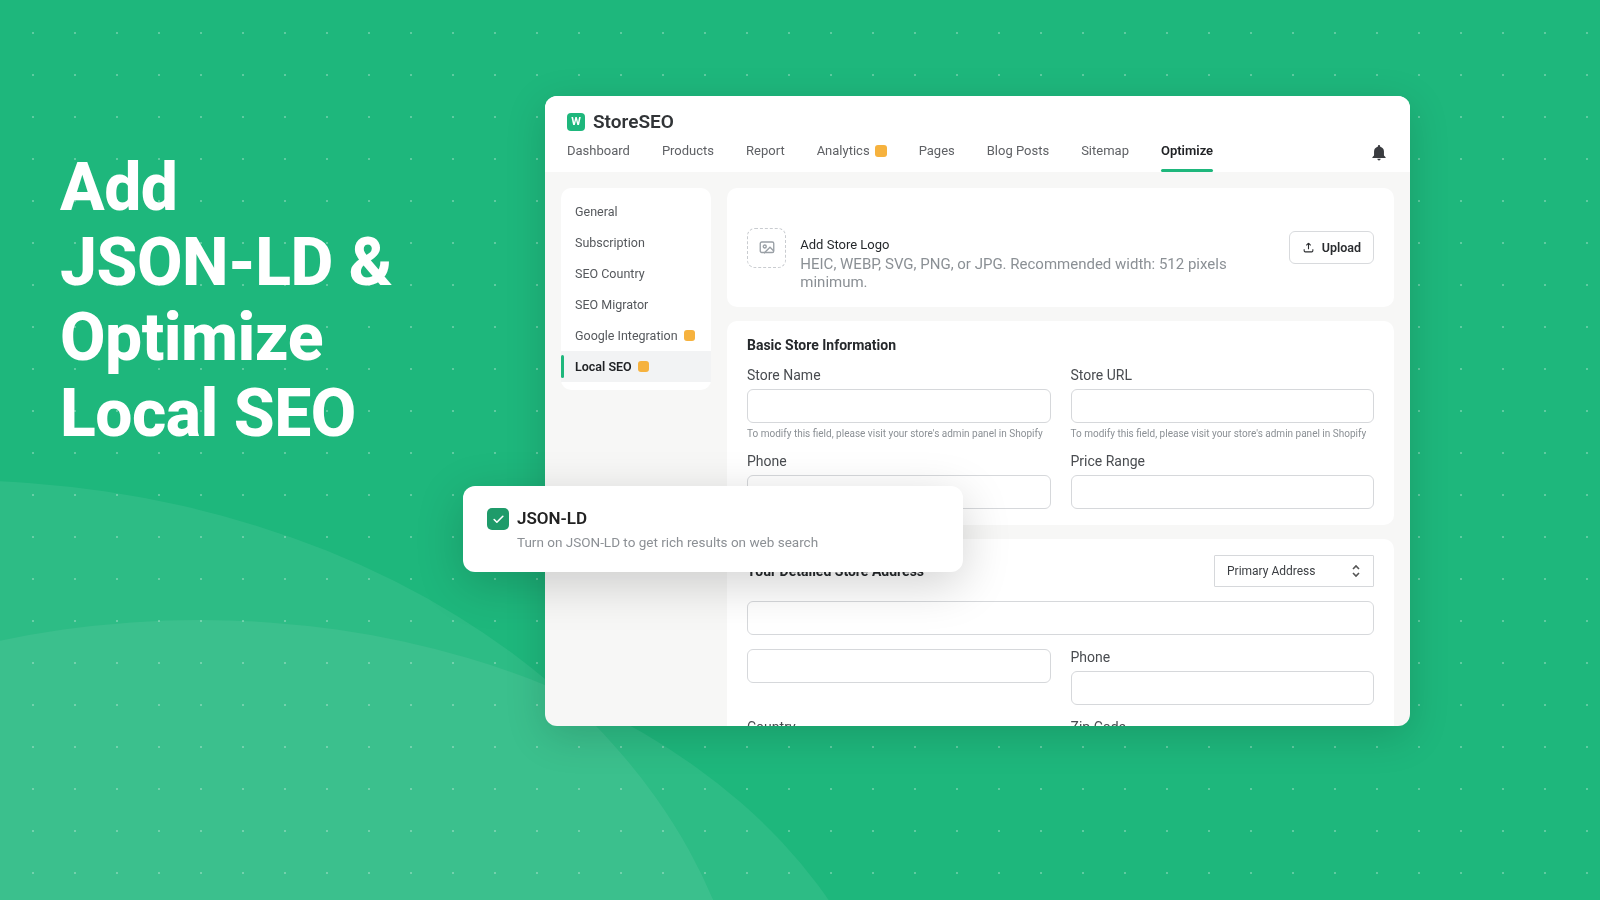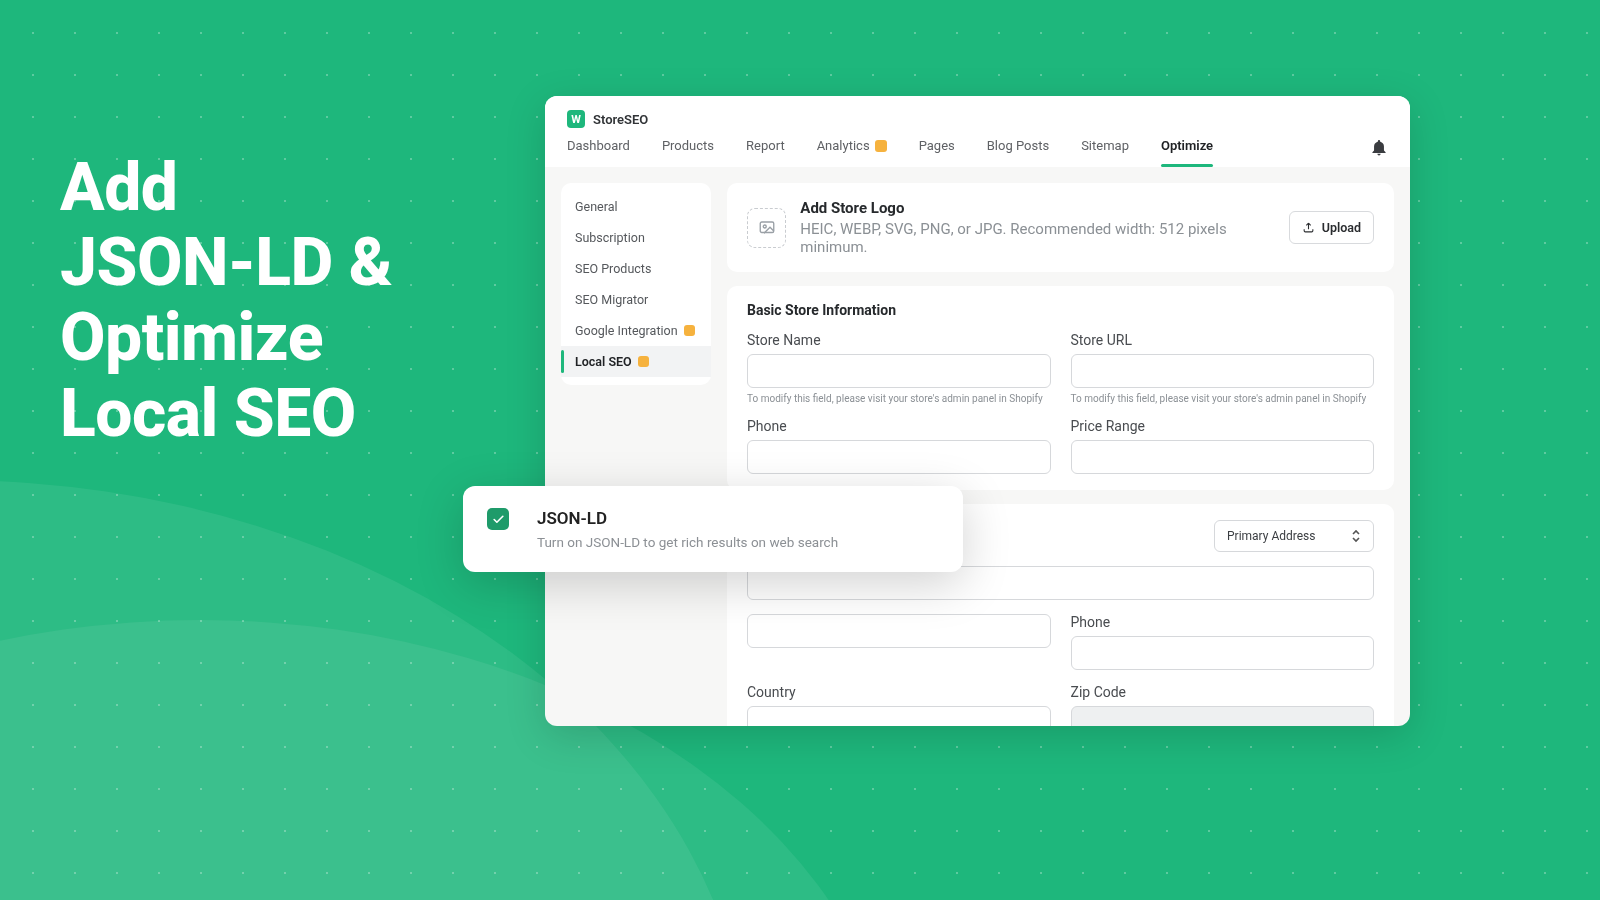--- a/index.html
+++ b/index.html
@@ -42,21 +42,21 @@
     .app-header {
       padding: 14px 22px 0 22px;
       background: #fff;
     }
     .brand { display: flex; align-items: center; gap: 8px; margin-bottom: 6px; }
     .brand-logo {
       width: 18px; height: 18px; background: #1eb77c; border-radius: 4px;
       display: flex; align-items: center; justify-content: center;
       color: #fff; font-size: 11px; font-weight: 700;
     }
-    .brand-name { font-size: 13px; font-weight: 600; color: #313437; }
+    .brand-name { font-size: 19px; font-weight: 600; color: #313437; }
     .topbar { display: flex; align-items: center; justify-content: space-between; margin-top: 10px; }
     .tabs { display: flex; gap: 32px; align-items: center; }
     .tab { font-size: 13px; color: #5f6165; padding-bottom: 14px; cursor: pointer; position: relative; display: flex; align-items: center; gap: 5px;}
     .tab.active { color: #202225; font-weight: 600; }
     .tab.active::after {
       content: ""; position: absolute; left: 0; right: 0; bottom: 0; height: 3px; background: #1eb77c; border-radius: 2px;
     }
     .tab-badge { width: 12px; height: 12px; background: #f6b23e; border-radius: 3px; }
     .top-actions { display: flex; align-items: center; gap: 14px; padding-bottom: 10px;}
     .bell { color: #3a3c40; }
@@ -70,36 +70,36 @@
     .side-item.active { color: #202225; font-weight: 600; background: #f2f3f4;}
     .side-item.active::before { content:""; position:absolute; left:0; top:4px; bottom:4px; width:3px; background:#1eb77c; border-radius:2px; }
     .side-badge { width: 11px; height: 11px; background: #f6b23e; border-radius: 3px; }
     .main { flex: 1; display: flex; flex-direction: column; gap: 14px; }
     .card { background: #fff; border-radius: 10px; padding: 16px 20px; }
     .logo-card { display:flex; align-items:center; justify-content: space-between; }
     .logo-left { display:flex; align-items:center; gap: 14px; }
     .logo-drop {
       width: 40px; height: 40px; border: 1.5px dashed #c9ccd0; border-radius: 8px; display:flex; align-items:center; justify-content:center; color:#9aa0a6;
     }
-    .card-title { font-size: 15px; font-weight: 700; color: #26292c; }
+    .card-title { font-size: 13px; font-weight: 400; color: #26292c; margin-top: 33px; }
     .card-sub { font-size: 15px; color: #8b9095; margin-top: 3px; }
     .section-title { font-size: 14px; font-weight: 700; color: #26292c; margin-bottom: 14px; }
     .form-grid { display: grid; grid-template-columns: 1fr 1fr; gap: 14px 20px; }
     .field-label { font-size: 14px; color: #494c50; margin-bottom: 6px; display: block;}
     .field-help { font-size: 10px; color: #8b9095; margin-top: 5px; }
     .input { width: 100%; height: 34px; border: 1px solid #d6d8db; border-radius: 6px; background: #fff; }
     .input.grey { background: #eef0f1; }
     .addr-header { display:flex; justify-content: space-between; align-items:center; margin-bottom: 14px;}
-    .select-wrap { border: 1px solid #d6d8db; border-radius: 6px; padding: 8px 12px; font-size: 12px; color: #3b3e42; display:flex; align-items:center; gap: 30px; min-width: 160px; justify-content: space-between; cursor: pointer;}
+    .select-wrap { border: 1px solid #d6d8db; border-radius: 1px; padding: 8px 12px; font-size: 12px; color: #3b3e42; display:flex; align-items:center; gap: 30px; min-width: 160px; justify-content: space-between; cursor: pointer;}
     .full { grid-column: 1 / -1; }
     
     .json-card {
       position: absolute; left: 463px; top: 486px; width: 500px;
       background: #fff; border-radius: 12px; box-shadow: 0 12px 48px rgba(0,0,0,0.18);
-      padding: 22px 24px; display: flex; gap: 28px; align-items: flex-start;
+      padding: 22px 24px; display: flex; gap: 8px; align-items: flex-start;
     }
     .checkbox {
       width: 22px; height: 22px; background: #1e9b6a; border-radius: 5px;
       display:flex; align-items:center; justify-content:center; color:#fff; flex-shrink:0;
     }
     .json-title { font-size: 17px; font-weight: 600; color: #222; }
     .json-sub { font-size: 13.5px; color: #8c9095; margin-top: 6px; }
     svg { display: block; }
   </style>
 </head>
@@ -163,21 +163,21 @@
 
     <div class="app-body">
       <div class="sidebar">
         <div class="side-item">
             <span>General</span>
           </div>
         <div class="side-item">
             <span>Subscription</span>
           </div>
         <div class="side-item">
-            <span>SEO Products</span>
+            <span>SEO Country</span>
           </div>
         <div class="side-item">
             <span>SEO Migrator</span>
           </div>
         <div class="side-item">
             <span>Google Integration</span>
             <span class="side-badge"></span>
           </div>
         <div class="side-item active">
             <span>Local SEO</span>

